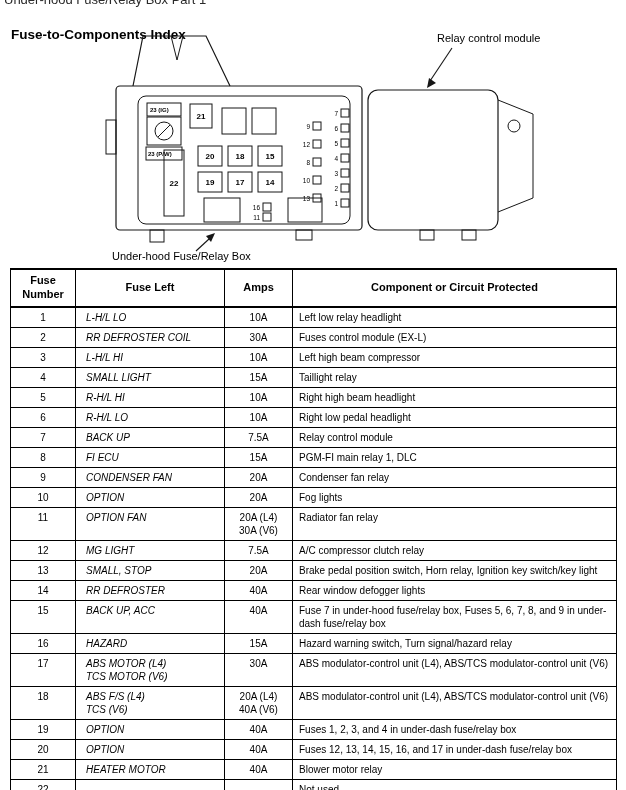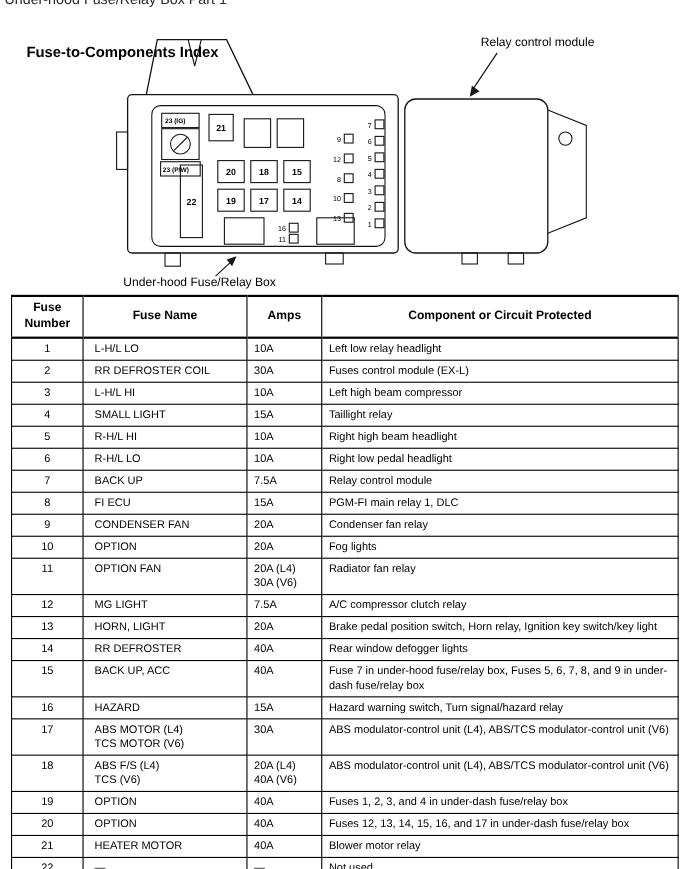--- a/index.html
+++ b/index.html
@@ -7,21 +7,21 @@
     width:626px; height:790px; overflow:hidden;
     background:#ffffff; color:#000;
     font-family:"Liberation Sans", sans-serif;
     position:relative;
   }
   .clipped-top {
     position:absolute; top:-8px; left:4px;
     font-size:13px; color:#2a2a2a; white-space:nowrap;
   }
   .heading {
-    position:absolute; top:24px; left:8px; margin:16px;
+    position:absolute; top:24px; left:8px; margin:3px;
     font-size:13.5px; font-weight:bold; color:#000;
   }
   .diagram-svg { position:absolute; top:20px; left:0; }
   .ln { stroke:#161616; stroke-width:1.1; fill:none; }
   .shape { stroke:#161616; stroke-width:1.2; fill:none; }
   .thin { stroke:#161616; stroke-width:1; fill:none; }
   .diagram-label { font-size:11px; fill:#000; }
   .fuse-num { font-size:8px; font-weight:bold; fill:#000; }
   .fuse23 { font-size:6px; font-weight:bold; fill:#000; }
   .mini-num { font-size:6.5px; fill:#000; }
@@ -33,22 +33,22 @@
   .fuse-table th {
     border:1px solid #000; border-top:2px solid #000; border-bottom:2px solid #000;
     font-size:11px; font-weight:bold; text-align:center; vertical-align:middle;
     padding:4px 3px; white-space:pre-line; line-height:1.25;
   }
   .fuse-table td {
     border:1px solid #000; font-size:10px; padding:3px 6px;
     vertical-align:top; line-height:1.3; white-space:pre-line;
   }
   td.col-number { text-align:center; }
-  td.col-amps { }
-  td.col-name { padding-left:10px; }
+  td.col-amps { text-align:center; }
+  td.col-name { padding-left:10px;font-style:italic; }
 </style>
 </head>
 <body>
 
 <div class="page">
 
   <div class="clipped-top">Under-hood Fuse/Relay Box Part 1</div>
 
   <h1 class="heading">Fuse-to-Components Index</h1>
 
@@ -160,21 +160,21 @@
     <colgroup>
       <col style="width:65px">
         <col style="width:149px">
         <col style="width:68px">
         <col style="width:324px">
     </colgroup>
     <thead>
       <tr>
         <th>Fuse
 Number</th>
-        <th>Fuse Name</th>
+        <th>Fuse Left</th>
         <th>Amps</th>
         <th>Component or Circuit Protected</th>
       </tr>
     </thead>
     <tbody>
         <tr>
           <td class="col-number">1</td>
           <td class="col-name">L-H/L LO</td>
           <td class="col-amps">10A</td>
           <td class="col-component">Left low relay headlight</td>
@@ -241,21 +241,21 @@
           <td class="col-component">Radiator fan relay</td>
         </tr>
         <tr>
           <td class="col-number">12</td>
           <td class="col-name">MG LIGHT</td>
           <td class="col-amps">7.5A</td>
           <td class="col-component">A/C compressor clutch relay</td>
         </tr>
         <tr>
           <td class="col-number">13</td>
-          <td class="col-name">HORN, LIGHT</td>
+          <td class="col-name">SMALL, STOP</td>
           <td class="col-amps">20A</td>
           <td class="col-component">Brake pedal position switch, Horn relay, Ignition key switch/key light</td>
         </tr>
         <tr>
           <td class="col-number">14</td>
           <td class="col-name">RR DEFROSTER</td>
           <td class="col-amps">40A</td>
           <td class="col-component">Rear window defogger lights</td>
         </tr>
         <tr>

